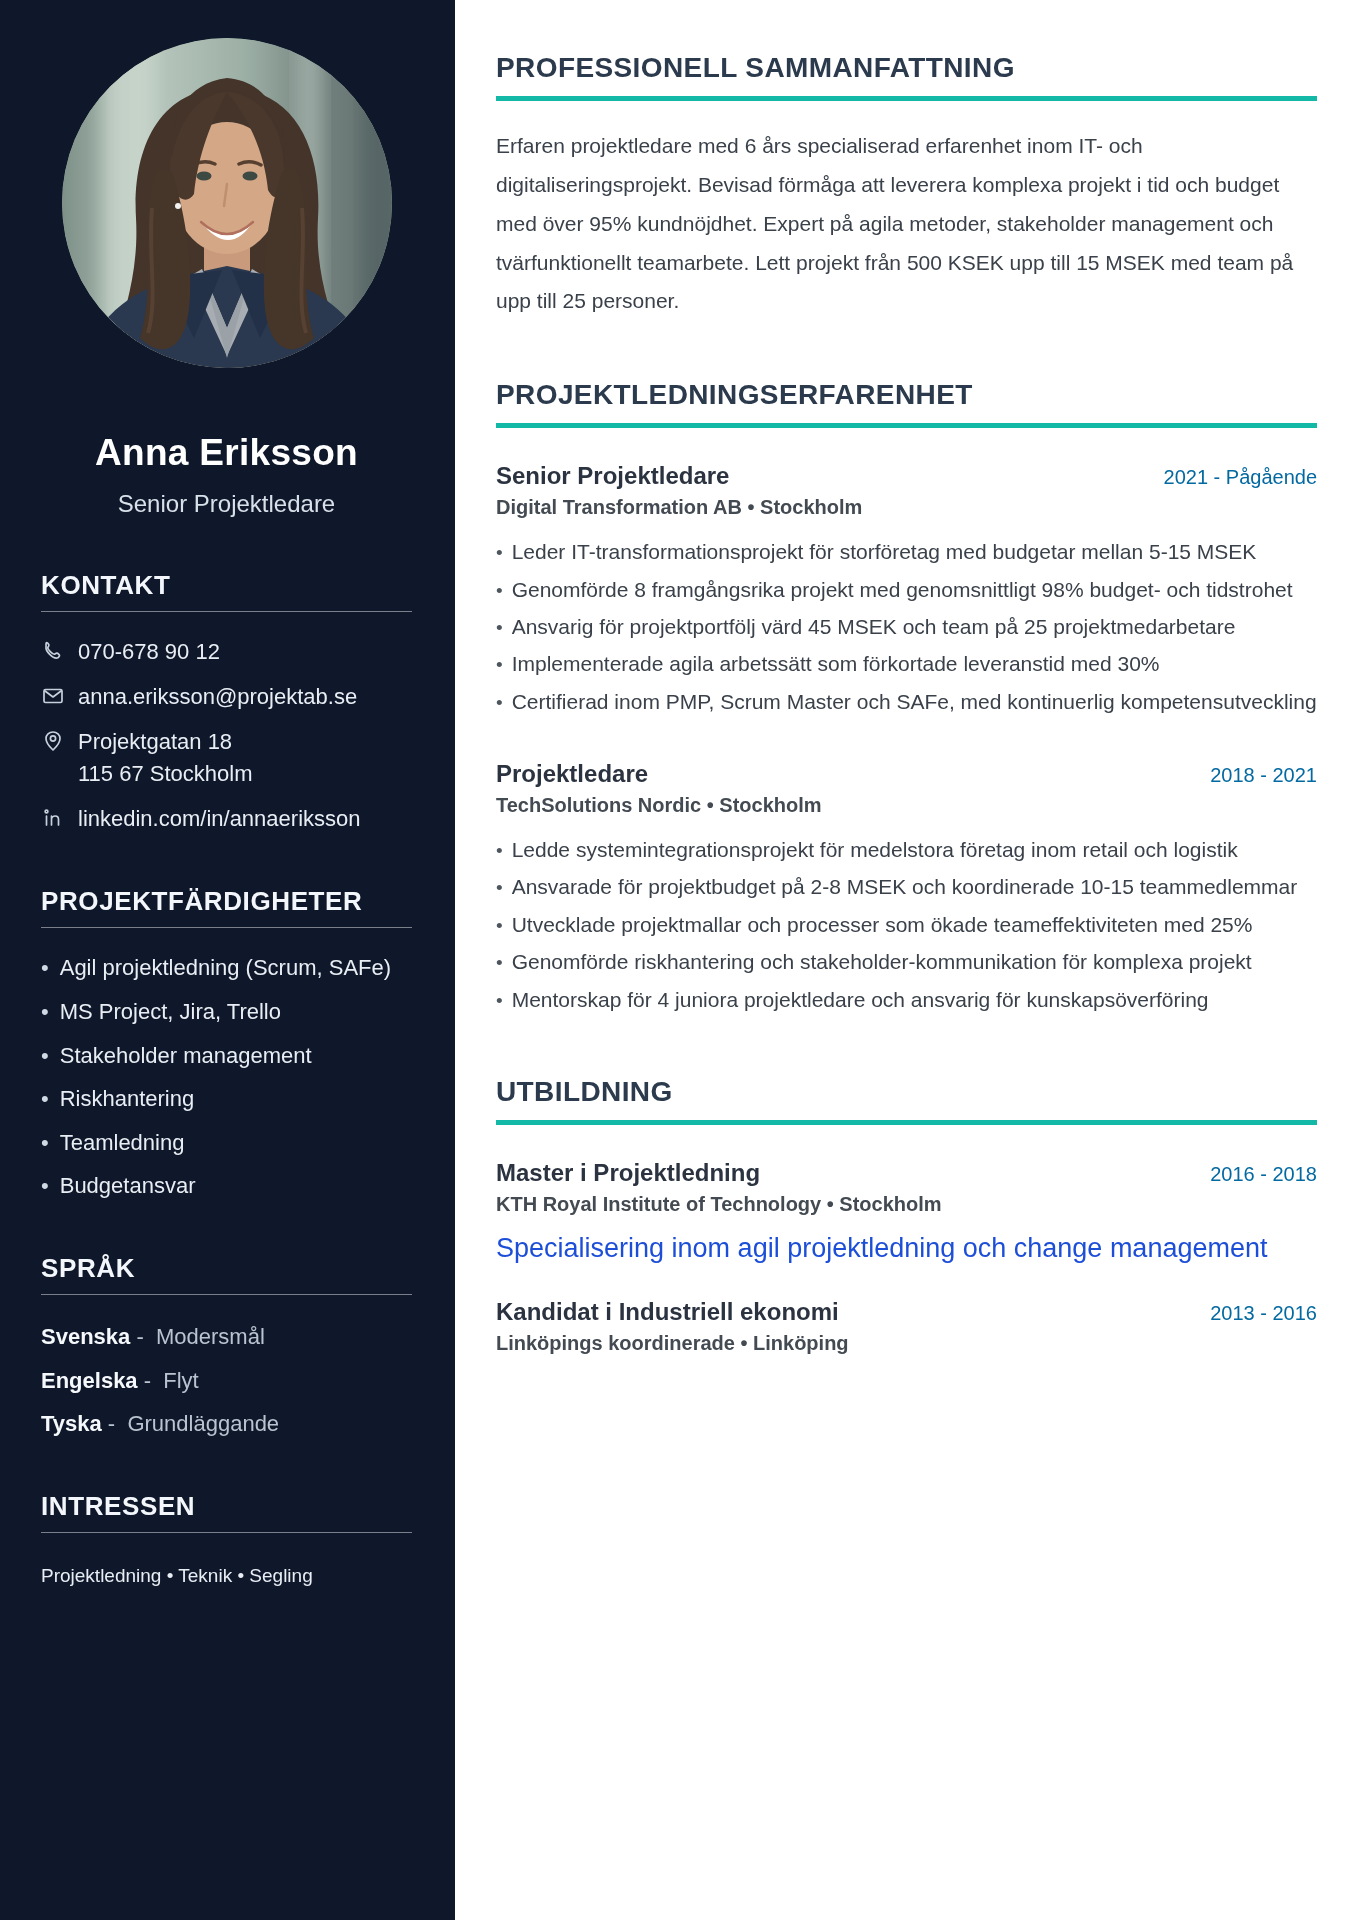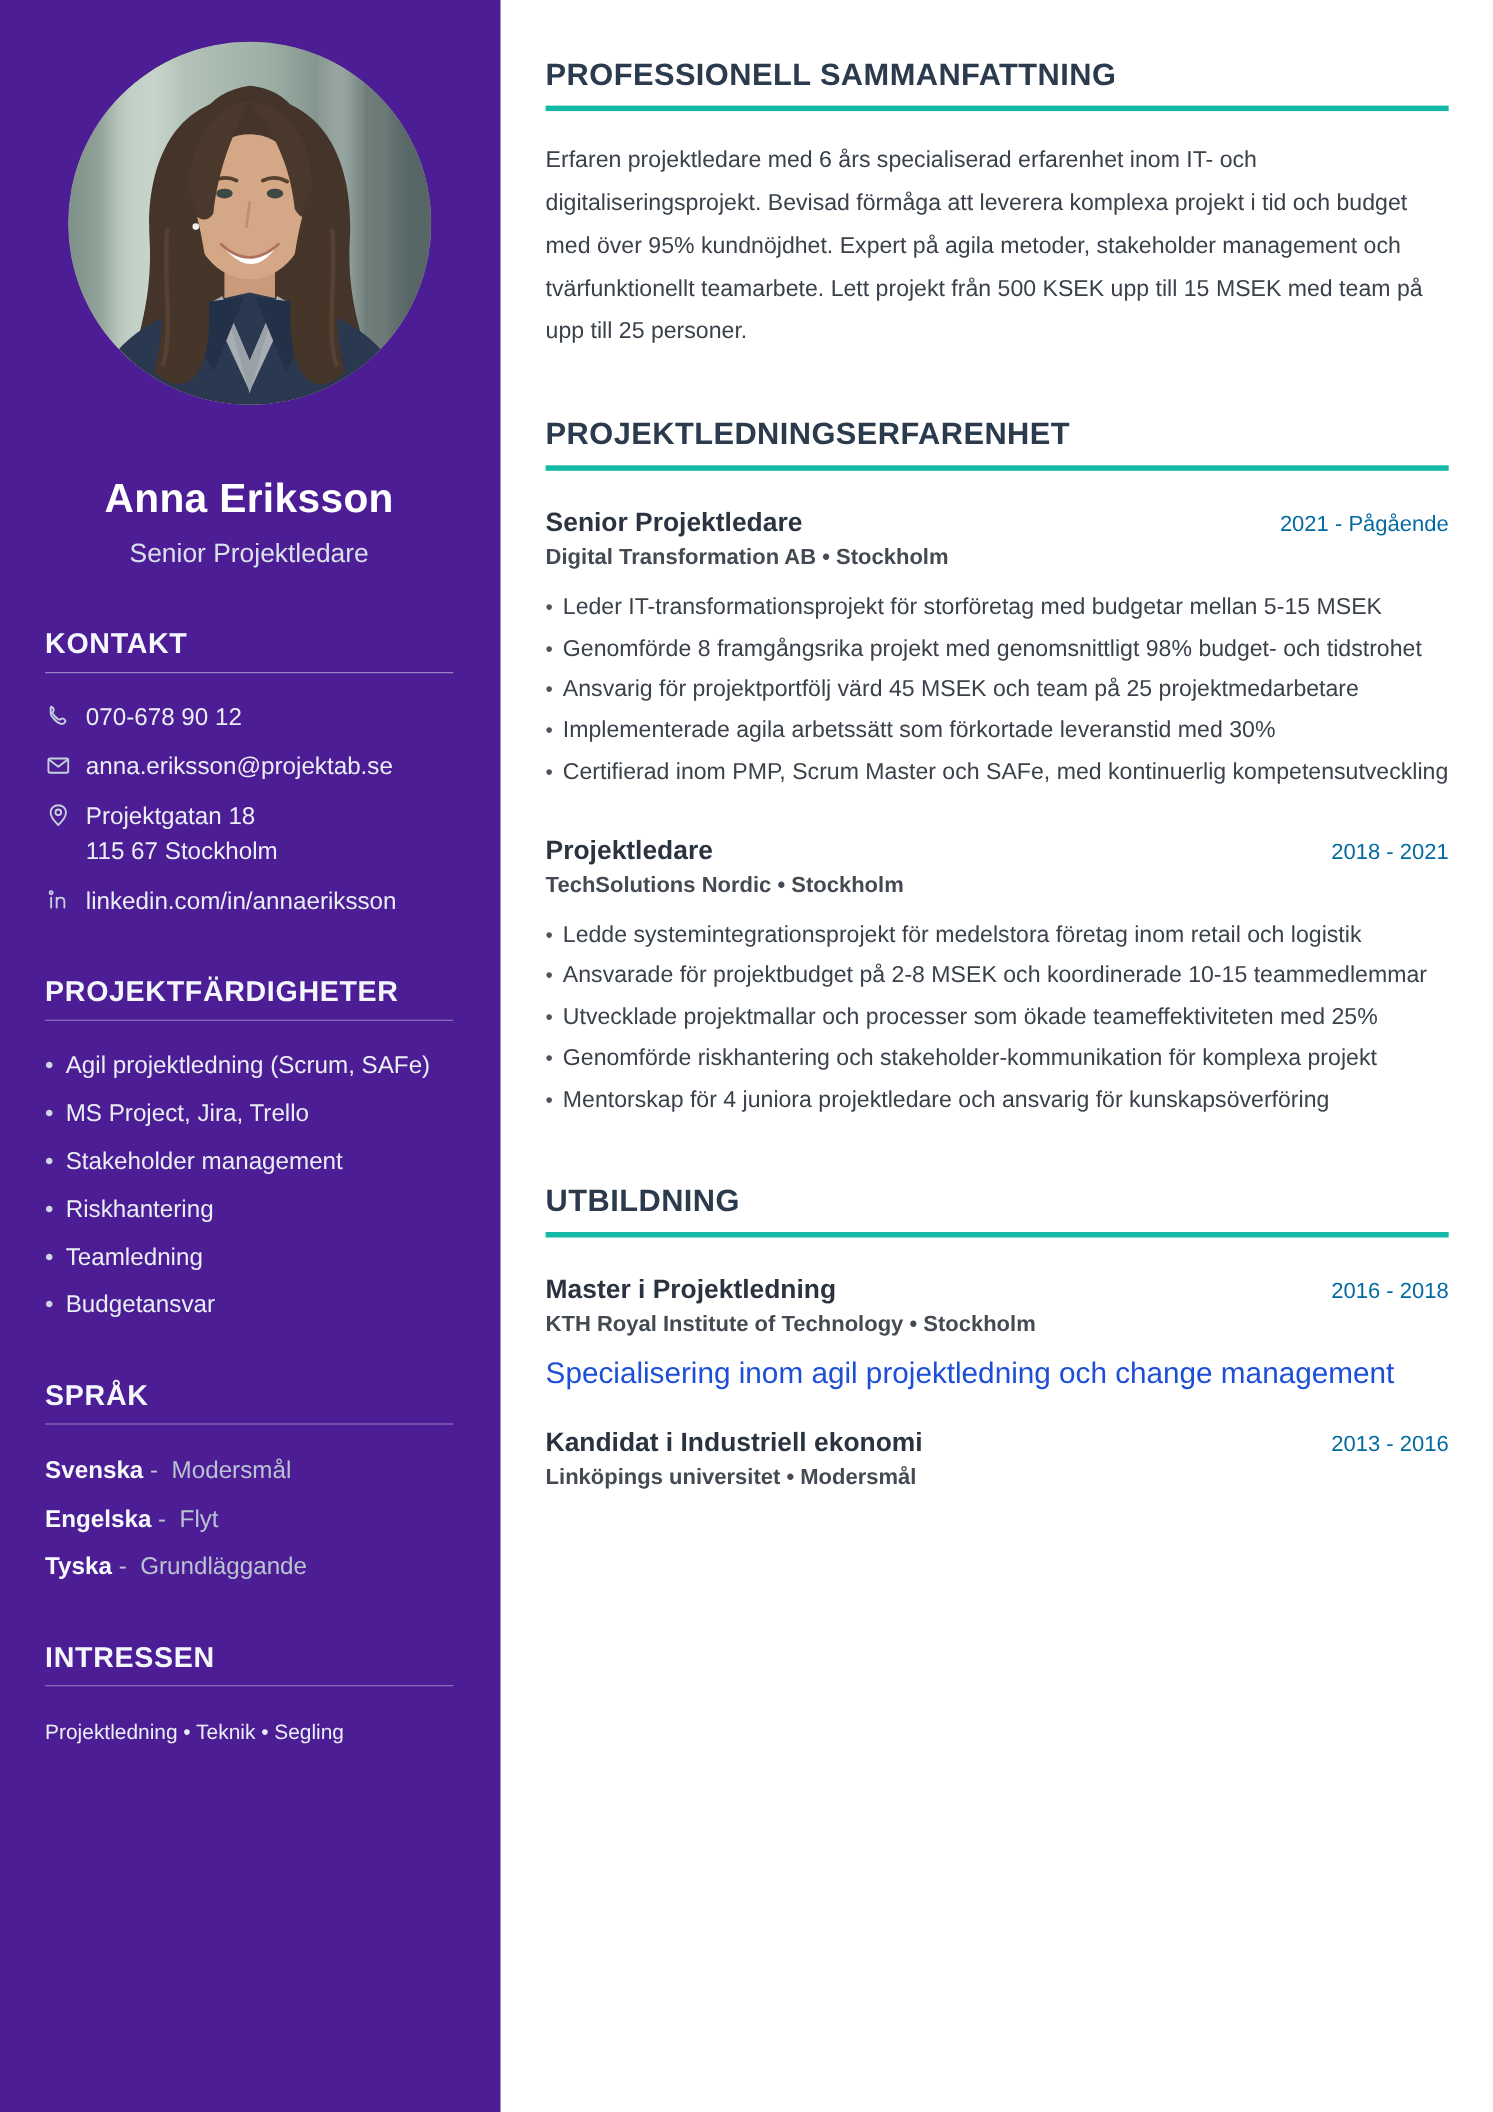--- a/index.html
+++ b/index.html
@@ -7,21 +7,21 @@
   .page{
     position:relative;
     width:1357px;height:1920px;
     background:#ffffff;
     font-family:"Liberation Sans", sans-serif;
     overflow:hidden;
   }
   
   .sidebar{
     position:absolute;left:0;top:0;bottom:0;width:455px;
-    background:#4c1d95;
+    background:#0f172a;
     box-sizing:border-box;
     padding:38px 43px 40px 41px;
     color:#e6ecf2;
   }
   .photo-wrap{
     width:330px;height:330px;border-radius:50%;
     overflow:hidden;margin:0 auto;
     background:#8fa096;
   }
   .photo-wrap svg{display:block;width:100%;height:100%;}
@@ -321,18 +321,18 @@
         </div>
         <div class="entry-org">KTH Royal Institute of Technology • Stockholm</div>
         <div class="entry-detail">Specialisering inom agil projektledning och change management</div>
       </article>
 
       <article class="edu-entry">
         <div class="entry-header">
           <h3 class="entry-title">Kandidat i Industriell ekonomi</h3>
           <span class="entry-period">2013 - 2016</span>
         </div>
-        <div class="entry-org">Linköpings universitet • Modersmål</div>
+        <div class="entry-org">Linköpings koordinerade • Linköping</div>
       </article>
     </section>
 
   </main>
 </div>
 
 </body></html>

